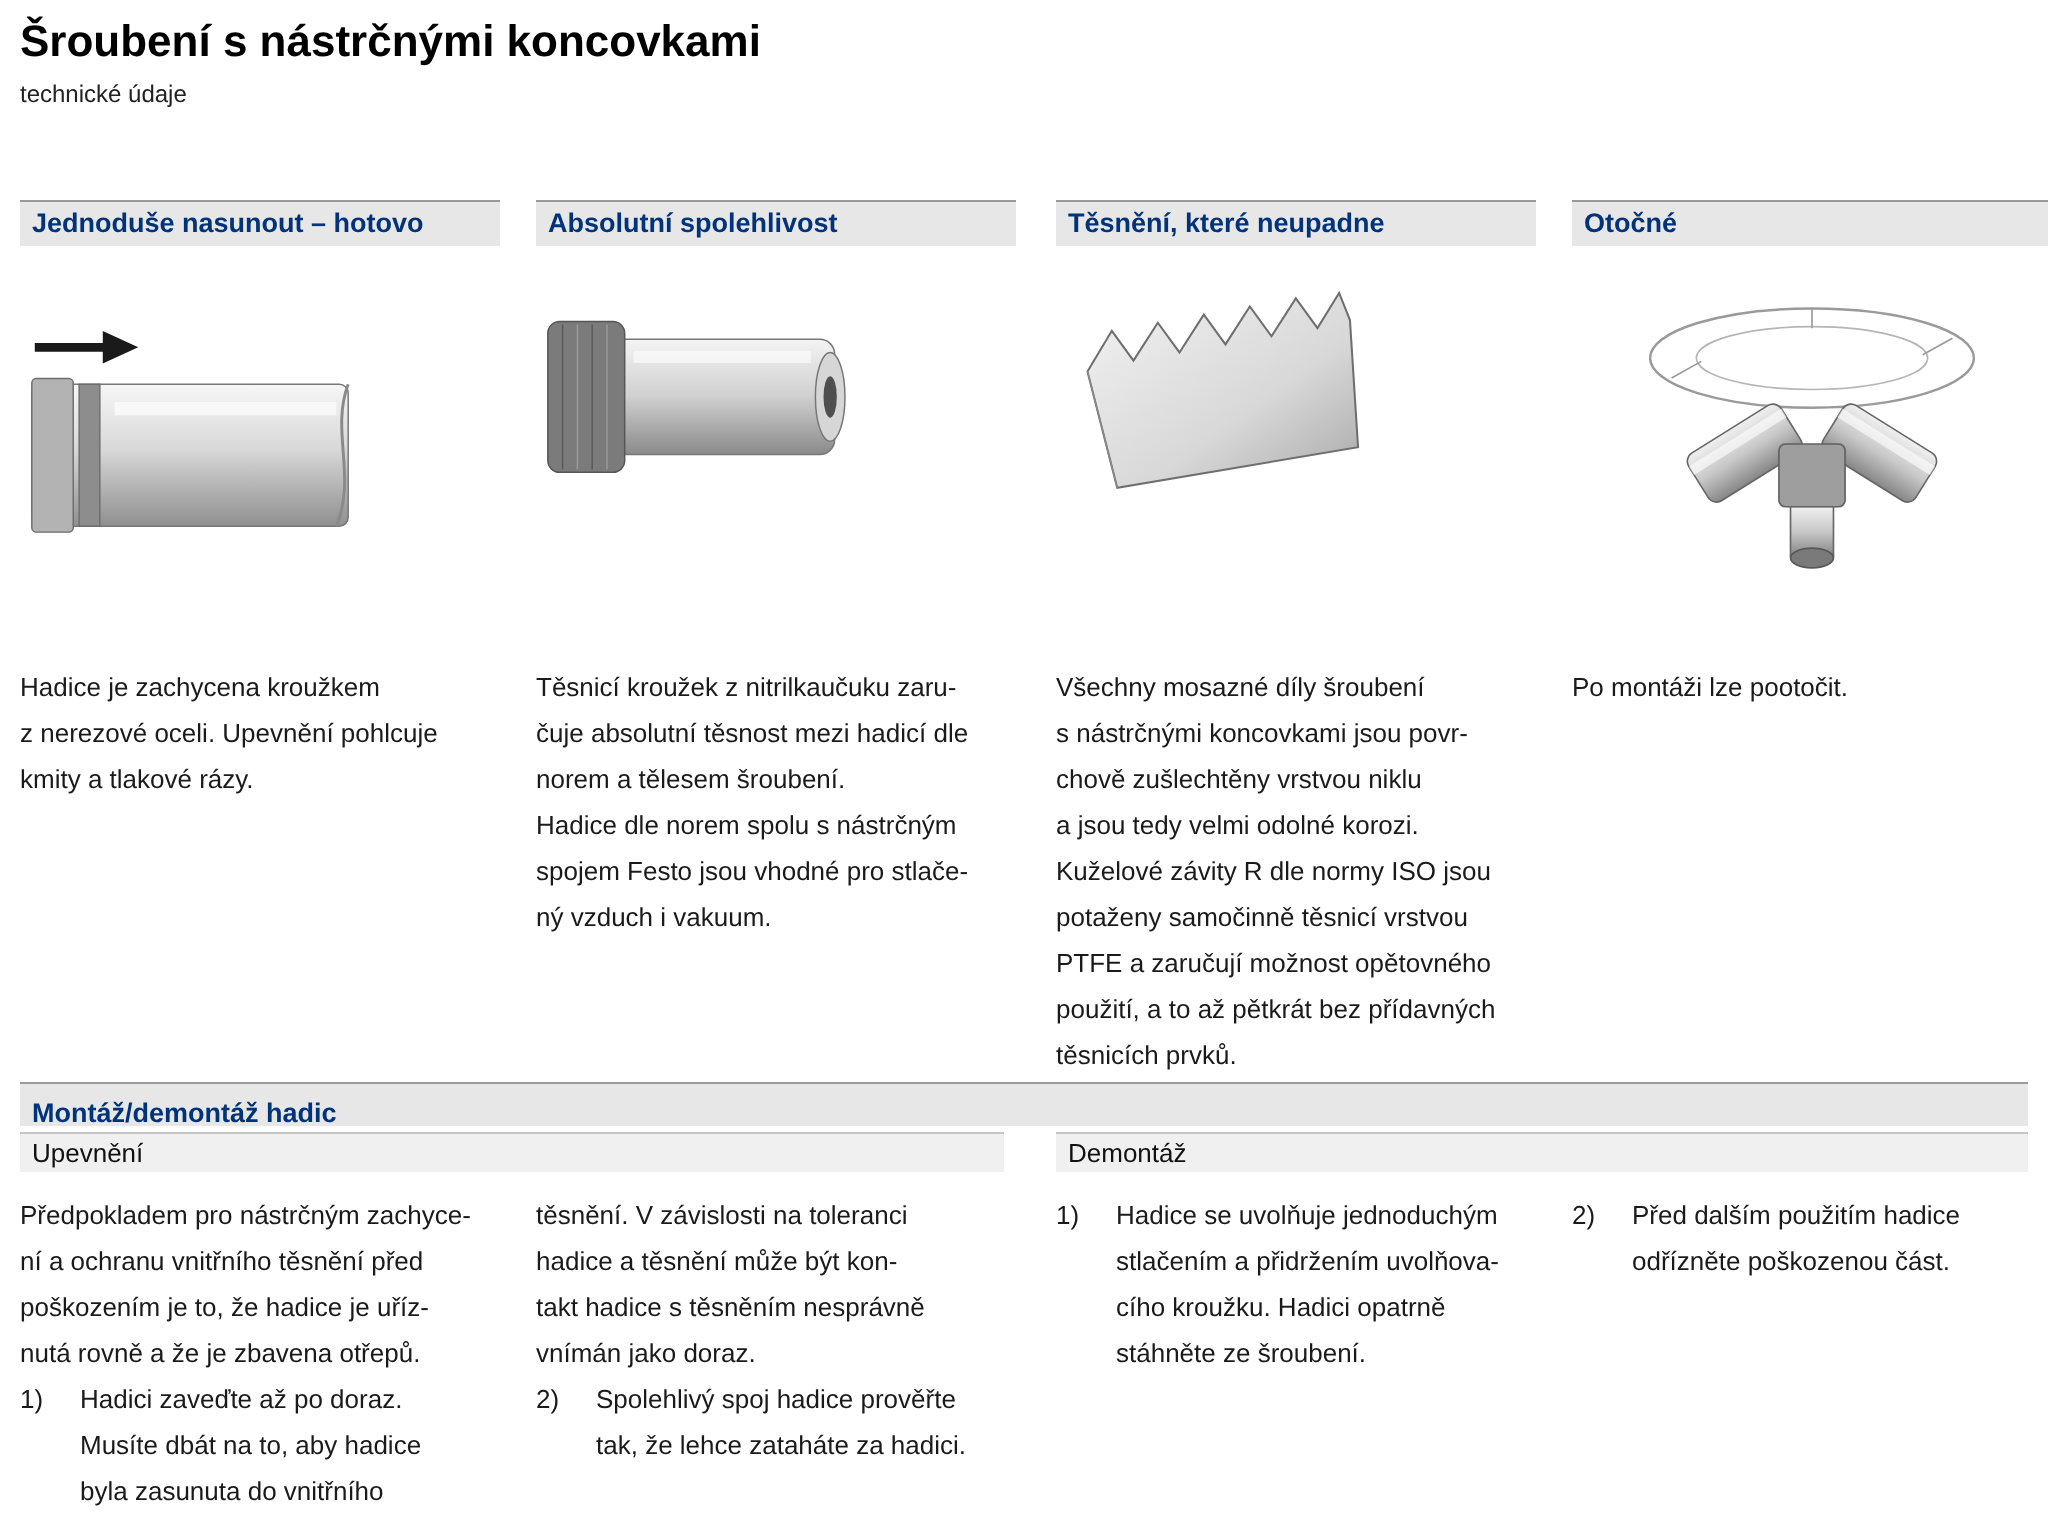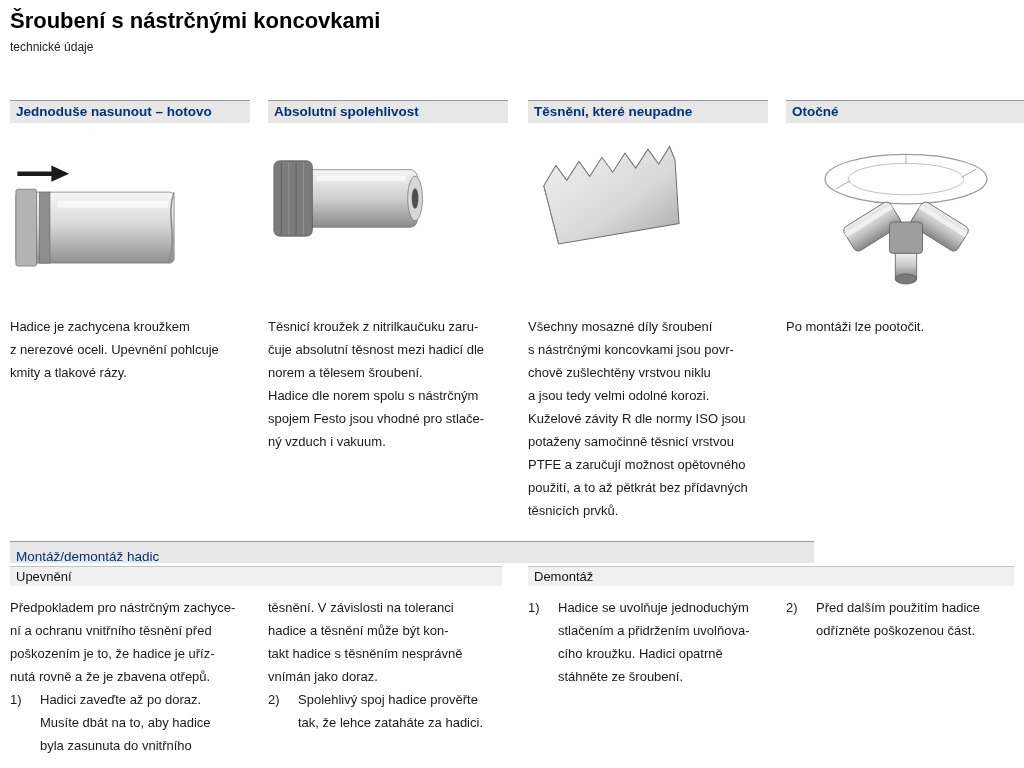--- a/index.html
+++ b/index.html
@@ -24,29 +24,29 @@
     height:22px; line-height:22px; padding:0 6px;
     font-size:13.5px; font-weight:bold; color:#00337a;
     white-space:nowrap;
   }
   .feature-image {
     height:192px; padding-top:14px; box-sizing:border-box;
     display:flex; align-items:flex-start; justify-content:flex-start;
   }
   .fc4 .feature-image { justify-content:center; }
   .feature-text {
-    font-size:13px; line-height:23px; white-space:pre-line; color:#1a1a1a;
+    font-size:13px; line-height:23px; white-space:pre-line; color:#1a1a1a;margin-top:17px;
   }
 
   
   .assembly-header {
-    position:absolute; left:10px; top:541px; width:804px; box-sizing:border-box;
+    position:absolute; left:10px; top:541px; width:1004px; box-sizing:border-box;
     background:#e7e7e7; border-top:1px solid #9a9a9a;
     height:22px; line-height:22px; padding:4px 6px;
-    font-size:13.5px; font-weight:normal; color:#00337a;
+    font-size:13.5px; font-weight:bold; color:#00337a;
   }
   .sub-header {
     position:absolute; top:566px; height:20px; line-height:20px;
     background:#f0f0f0; border-top:1px solid #c4c4c4;
     padding:0 6px; box-sizing:border-box; font-size:13px; color:#111;
   }
   .sh-left  { left:10px;  width:492px; }
   .sh-right { left:528px; width:486px; }
 
   .assembly-col { position:absolute; top:596px; width:250px;

